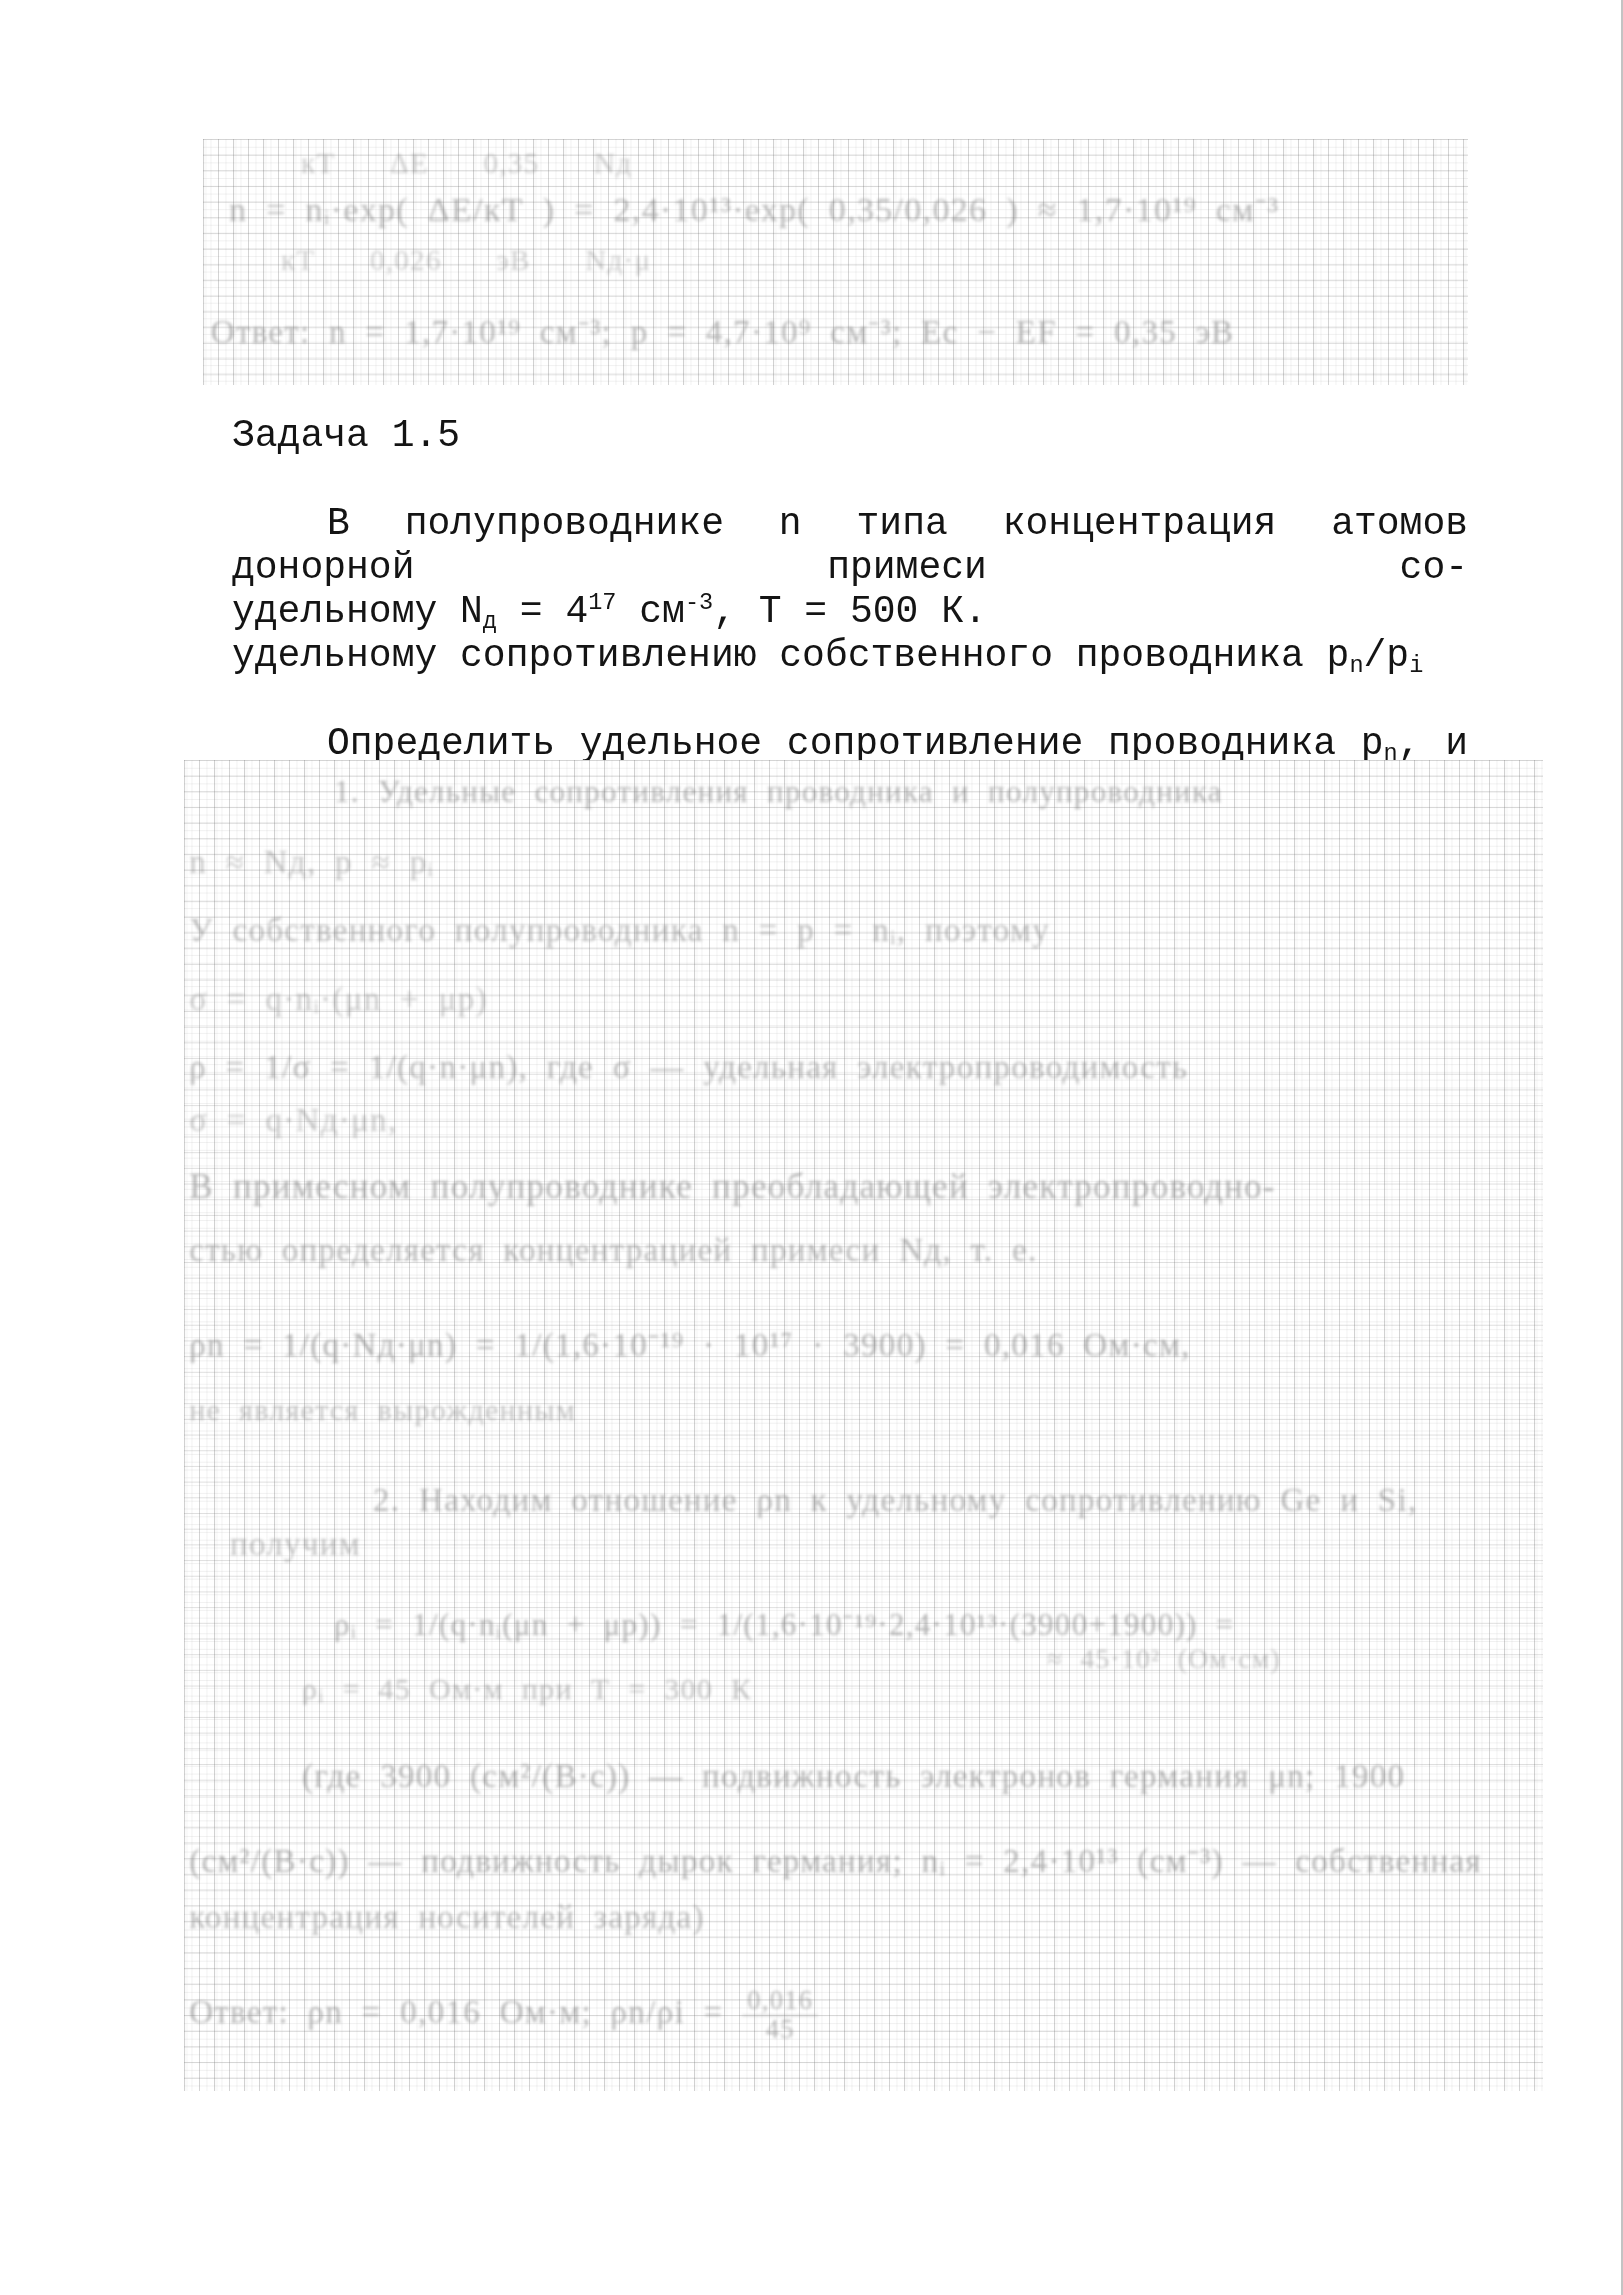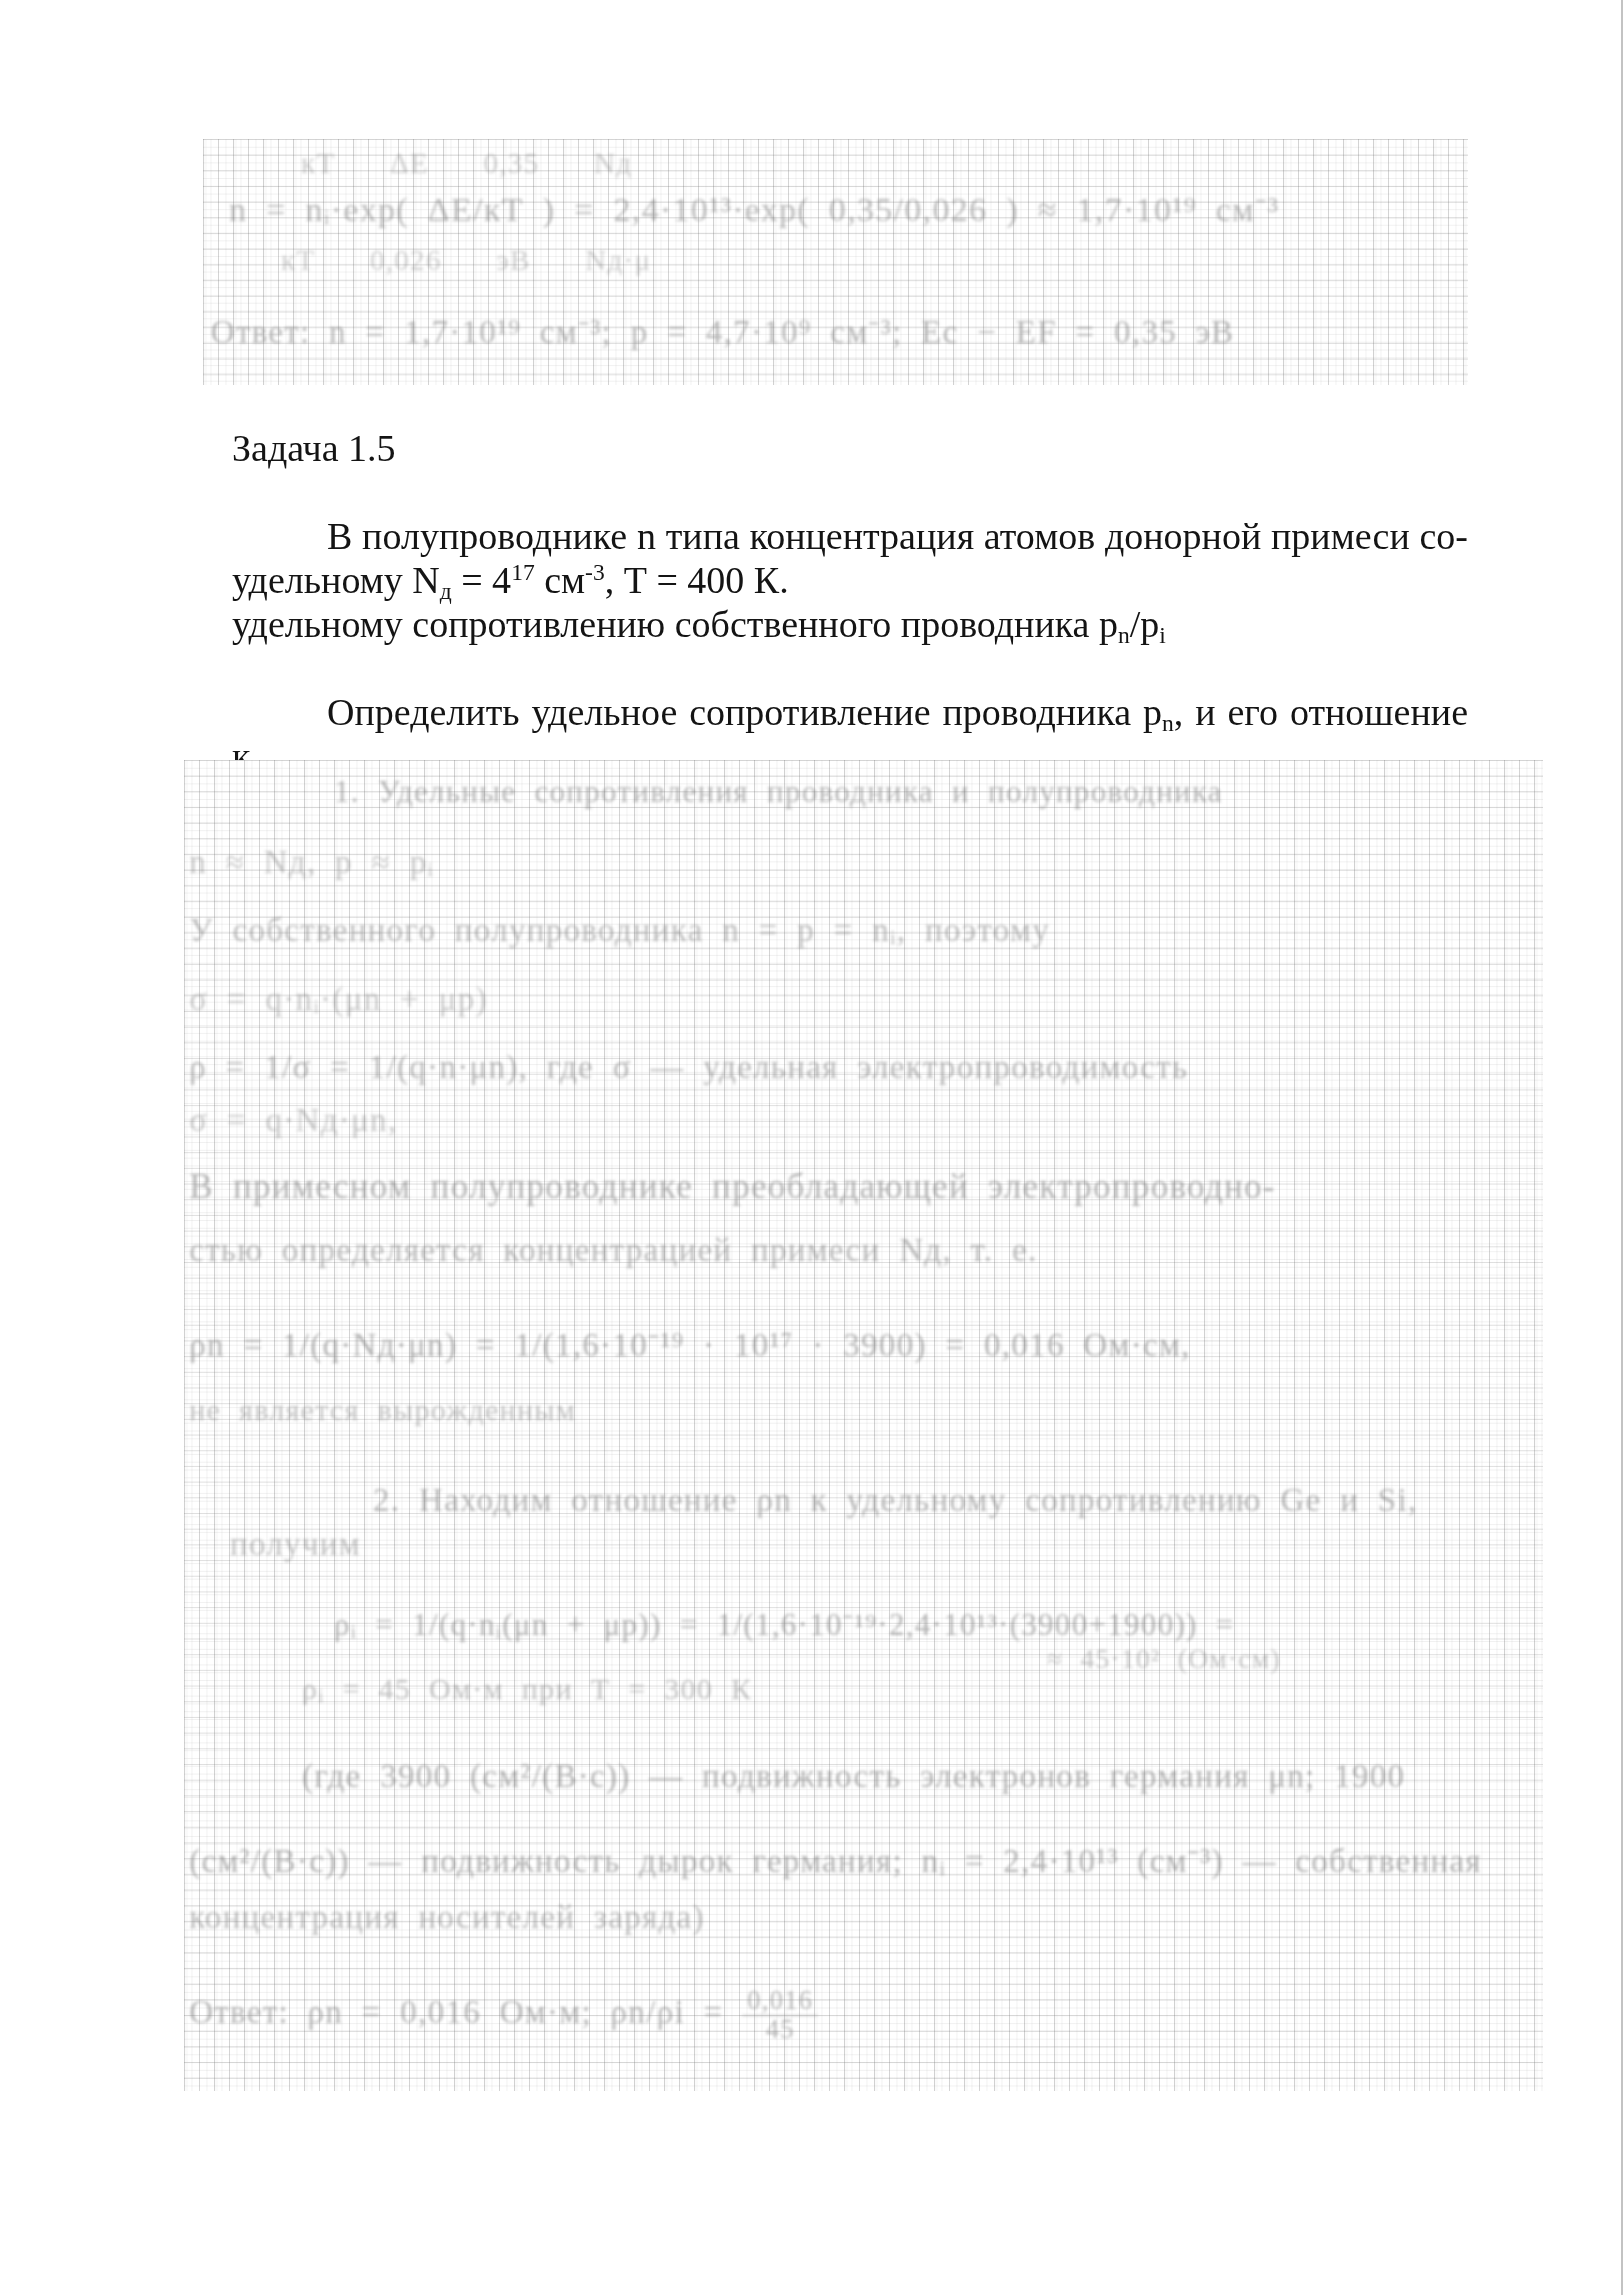--- a/index.html
+++ b/index.html
@@ -2,22 +2,22 @@
 <html style="font-size:10.5px"><head>
 <meta charset="utf-8">
 <style>
   html,body{margin:0;padding:0;}
   body{
     width:1624px;height:2295px;position:relative;background:#ffffff;
     font-family:"Liberation Serif", serif;overflow:hidden;
   }
   
   .doc{
-    position:absolute;left:232px;top:426px;width:1236px;
-    font-size:38px;line-height:44px;color:#141414;
+    position:absolute;left:232px;top:414px;width:1236px;
+    font-size:38px;line-height:44px;color:#141414;font-family:Liberation Mono, monospace;
   }
   .tline{white-space:pre-wrap;}
   .tline.indent{text-indent:95px;}
   .tline.just{text-align:justify;text-align-last:justify;margin-top:44px;}
   .tline sub{font-size:62%;line-height:0;vertical-align:-0.25em;}
   .tline sup{font-size:62%;line-height:0;vertical-align:0.55em;}
   
   .graph{
     position:absolute;background-color:#ffffff;
     background-image:
@@ -47,21 +47,21 @@
 <div class="graph" style="left:203px;top:139px;width:1265px;height:246px;">
   <div class="fl sparse" style="left:98px;top:7.8px;opacity:.42;">кТ        ΔЕ             0,35            Nд</div>
   <div class="fl" style="left:26px;top:46px;font-size:34px;opacity:.58;">n = nᵢ·exp( ΔЕ/кТ ) = 2,4·10¹³·ехр( 0,35/0,026 ) ≈ 1,7·10¹⁹ см⁻³</div>
   <div class="fl sparse" style="left:78px;top:105px;opacity:.4;">кТ             0,026 эВ              Nд·μ</div>
   <div class="fl" style="left:7.8px;top:169px;font-size:33px;opacity:.6;">Ответ: n = 1,7·10¹⁹ см⁻³;  р = 4,7·10⁹ см⁻³;  Ес − ЕF = 0,35 эВ</div>
 </div>
 
 <div class="doc">
   <div class="tline">Задача 1.5</div>
   <div class="tline indent just">В полупроводнике n типа концентрация атомов донорной примеси со-</div>
-  <div class="tline"><span>удельному N</span><sub>д</sub><span> = 4</span><sup>17</sup><span> см</span><sup>-3</sup><span>, Т = 400 К.</span></div>
+  <div class="tline"><span>удельному N</span><sub>д</sub><span> = 4</span><sup>17</sup><span> см</span><sup>-3</sup><span>, Т = 500 К.</span></div>
   <div class="tline"><span>удельному сопротивлению собственного проводника p</span><sub>n</sub><span>/p</span><sub>i</sub></div>
   <div class="tline indent just"><span>Определить удельное сопротивление проводника p</span><sub>n</sub><span>, и его отношение к</span></div>
   <div class="tline indent">Задача.</div>
 </div>
 
 <div class="graph" style="left:184px;top:760px;width:1359px;height:1331px;">
   <div class="fl" style="left:150px;top:14.4px;font-size:31px;opacity:.6;">1. Удельные сопротивления проводника и полупроводника</div>
   <div class="fl" style="left:5.2px;top:84px;opacity:.48;">n ≈ Nд,   р ≈ рᵢ</div>
   <div class="fl" style="left:5.2px;top:152px;opacity:.55;">У собственного полупроводника  n = р = nᵢ, поэтому</div>
   <div class="fl" style="left:5.2px;top:221px;opacity:.45;">σ = q·nᵢ·(μn + μр)</div>

